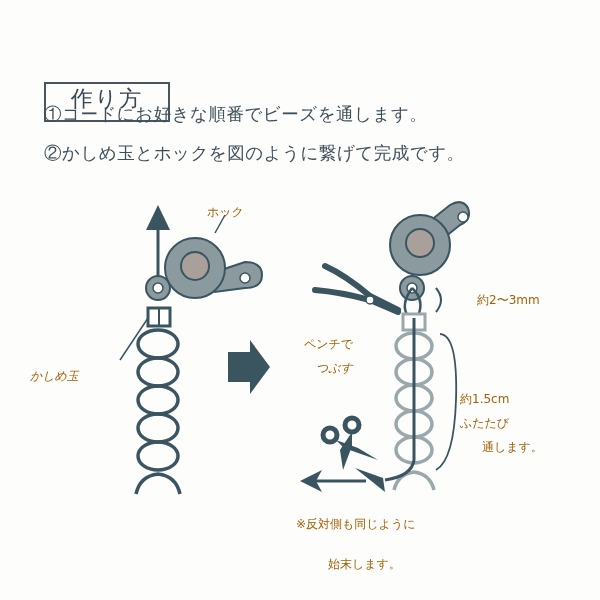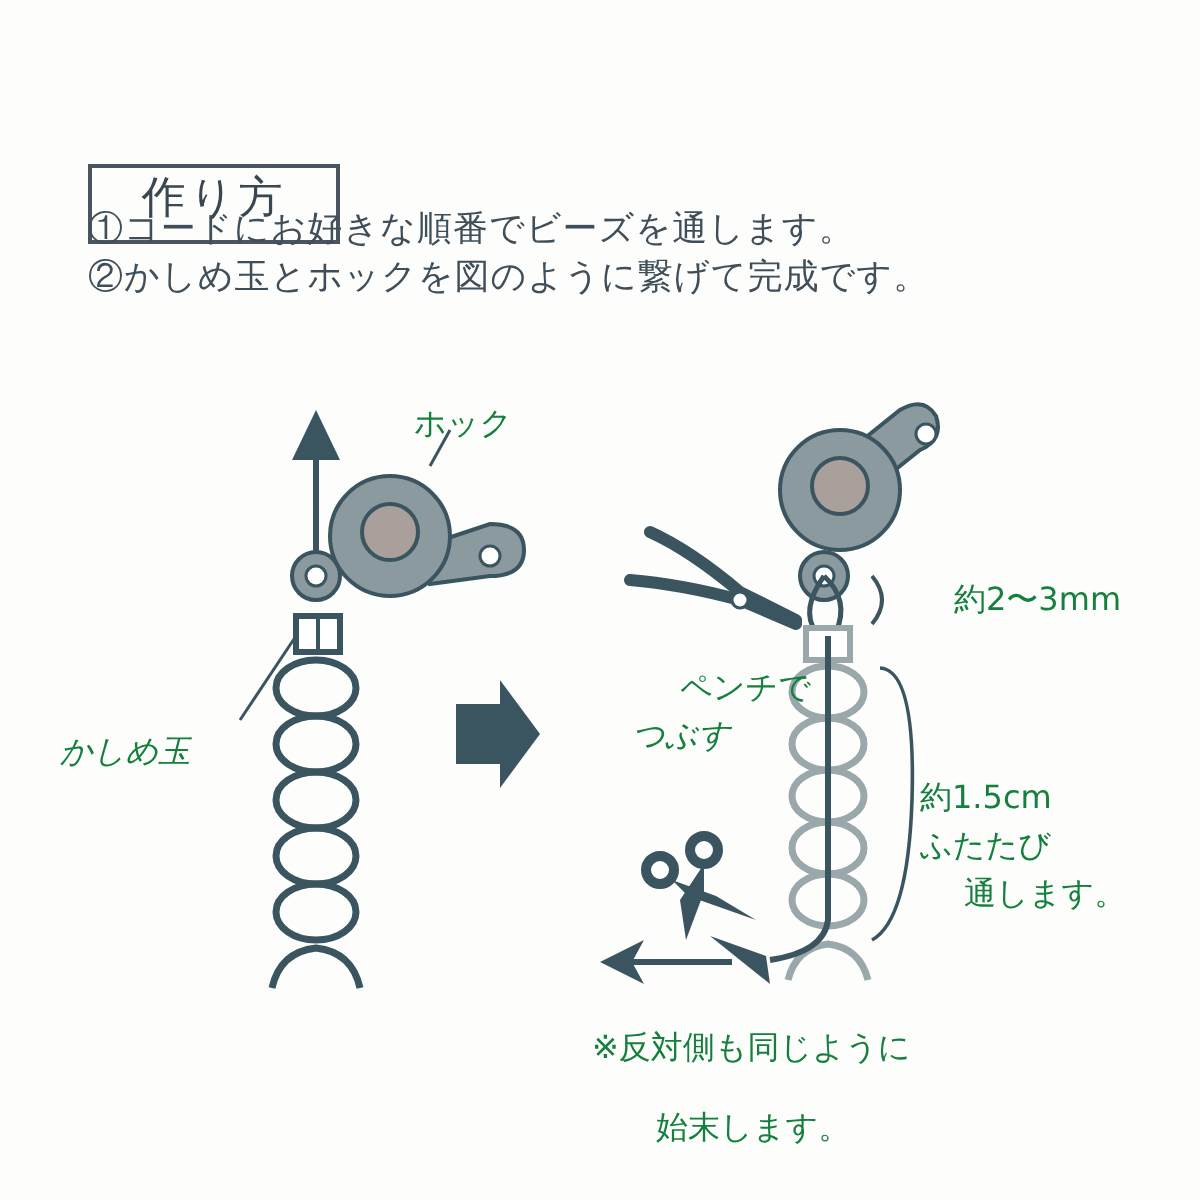--- a/index.html
+++ b/index.html
@@ -2,32 +2,32 @@
 <html><head>
 <meta charset="utf-8">
 <style>
   html, body { margin:0; padding:0; }
   body { width:600px; height:600px; background:#fdfdfc; position:relative; overflow:hidden;
          font-family:"DejaVu Sans", sans-serif; color:#3a4a55; }
   .title-box { position:absolute; left:44px; top:42px; width:126px; height:40px;
                border:2px solid #4a5560; box-sizing:border-box; display:flex; align-items:flex-start; justify-content:center;margin-top:40px; }
   .title-box span { font-family:"DejaVu Serif", serif; font-size:22px; color:#3a4650; letter-spacing:2px; }
   .step { position:absolute; left:44px; font-family:"DejaVu Serif", serif; font-size:17.5px; color:#3f4f5a; letter-spacing:0.5px; white-space:nowrap; }
-  .lbl { position:absolute; font-size:16px; color:#15803d; white-space:nowrap; line-height:24px; }
+  .lbl { position:absolute; font-size:12px; color:#a16207; white-space:nowrap; line-height:24px; }
   svg { position:absolute; left:0; top:0; }
 </style>
 </head>
 <body>
 
 <div class="title-box">
   <span>作り方</span>
 </div>
 
 <div class="step" style="top:102px;text-align:center;">①コードにお好きな順番でビーズを通します。</div>
-<div class="step" style="top:126px;">②かしめ玉とホックを図のように繋げて完成です。</div>
+<div class="step" style="top:141px;">②かしめ玉とホックを図のように繋げて完成です。</div>
 
 <svg width="600" height="600" viewBox="0 0 600 600">
 
   <g>
     <line x1="158" y1="290" x2="158" y2="222" stroke="#3a5560" stroke-width="3"></line>
     <polygon points="158,205 146,230 170,230" fill="#3a5560"></polygon>
   </g>
   <g>
     <path d="M212,273 L245,262 Q262,262 262,275 Q262,288 245,288 L215,292 Z" fill="#8a9a9f" stroke="#3a5560" stroke-width="2"></path>
     <circle cx="245" cy="278" r="5" fill="#fff" stroke="#3a5560" stroke-width="1.5"></circle>
@@ -90,19 +90,19 @@
   <g>
     <line x1="312" y1="481" x2="366" y2="481" stroke="#3a5560" stroke-width="3"></line>
     <polygon points="300,481 322,470 316,481 322,492" fill="#3a5560"></polygon>
   </g>
 </svg>
 
 <div class="lbl" style="left:207px; top:200px;">ホック</div>
 <div class="lbl" style="left:30px; top:364px;font-style:italic;">かしめ玉</div>
 
 <div class="lbl" style="left:445px; top:288px;margin-left:32px;">約2〜3mm</div>
-<div class="lbl" style="left:304px; top:332px;margin-left:36px;">ペンチで</div>
+<div class="lbl" style="left:304px; top:332px;">ペンチで</div>
 <div class="lbl" style="left:316px; top:356px;font-style:italic;">つぶす</div>
 <div class="lbl" style="left:460px; top:387px;">約1.5cm</div>
 <div class="lbl" style="left:460px; top:411px;text-align:right;">ふたたび</div>
 <div class="lbl" style="left:460px; top:435px;margin-left:22px;">通します。</div>
 <div class="lbl" style="left:296px; top:512px;">※反対側も同じように</div>
 <div class="lbl" style="left:328px; top:552px;">始末します。</div>
 
 </body></html>

